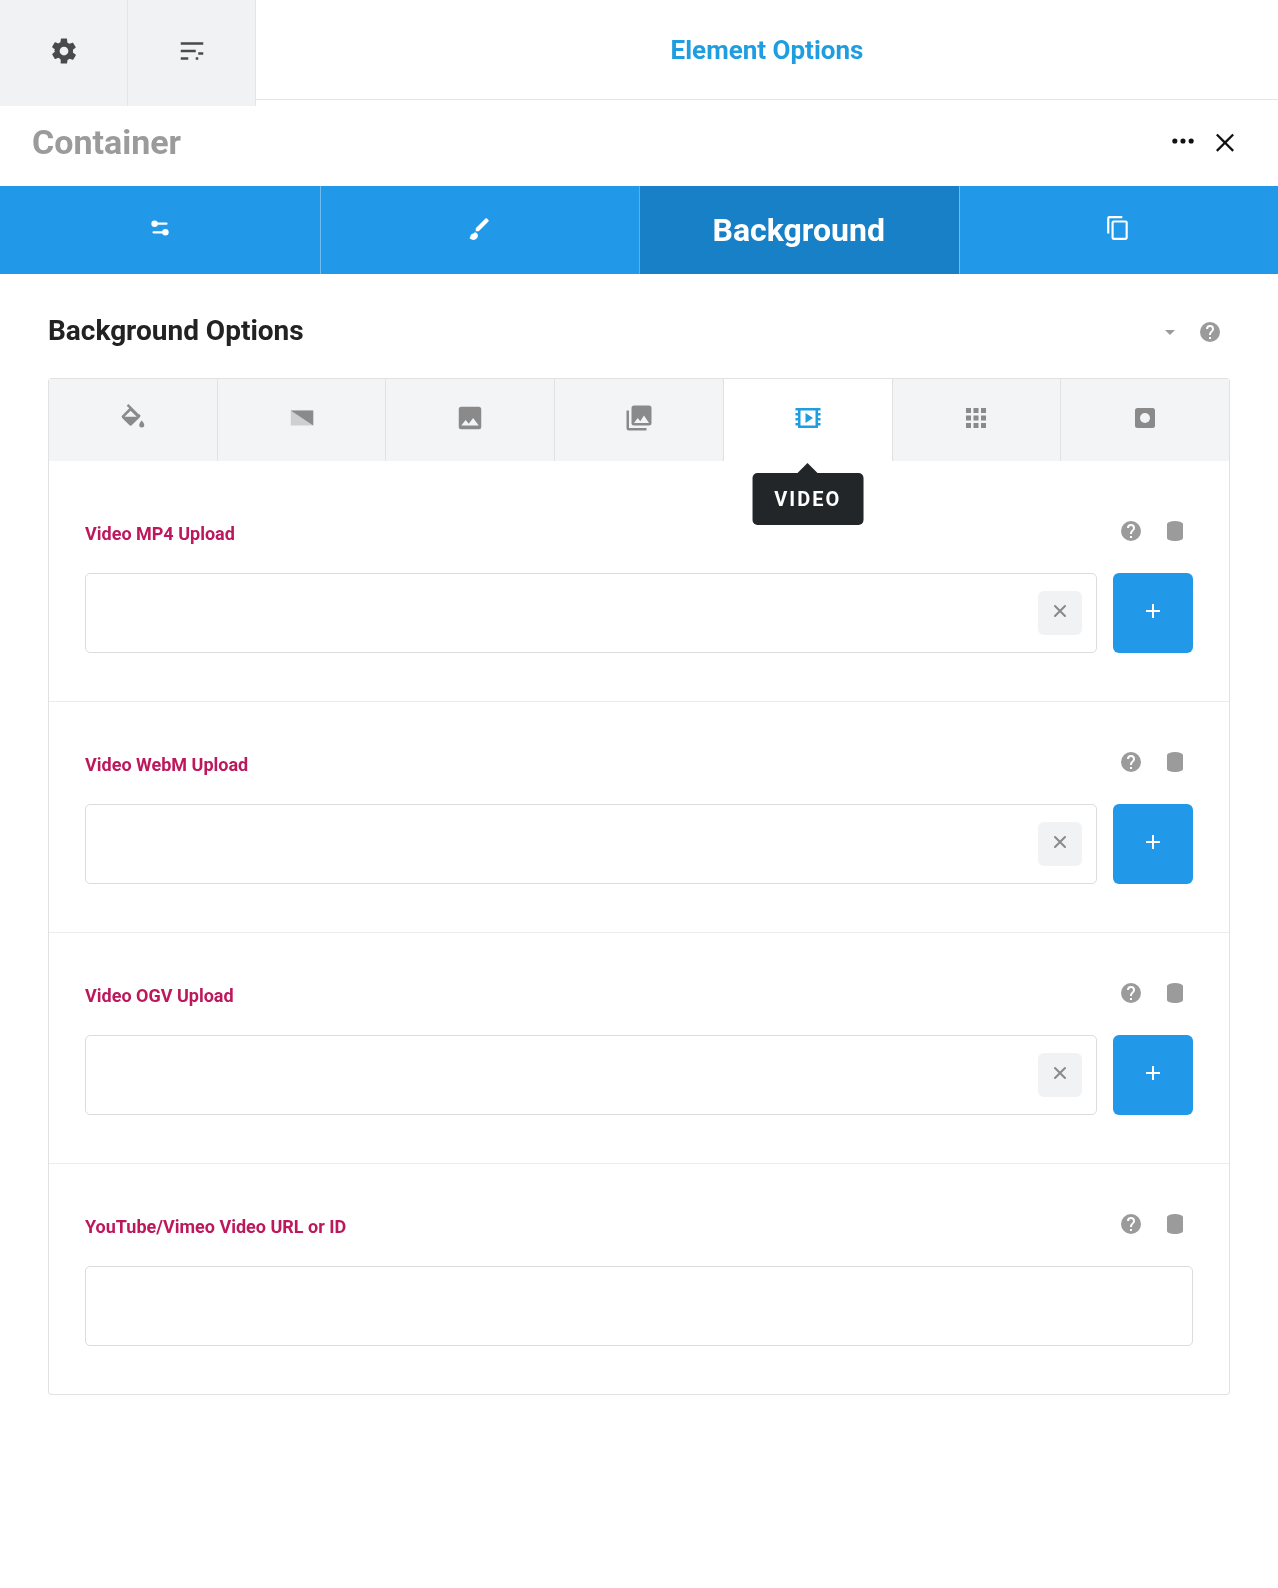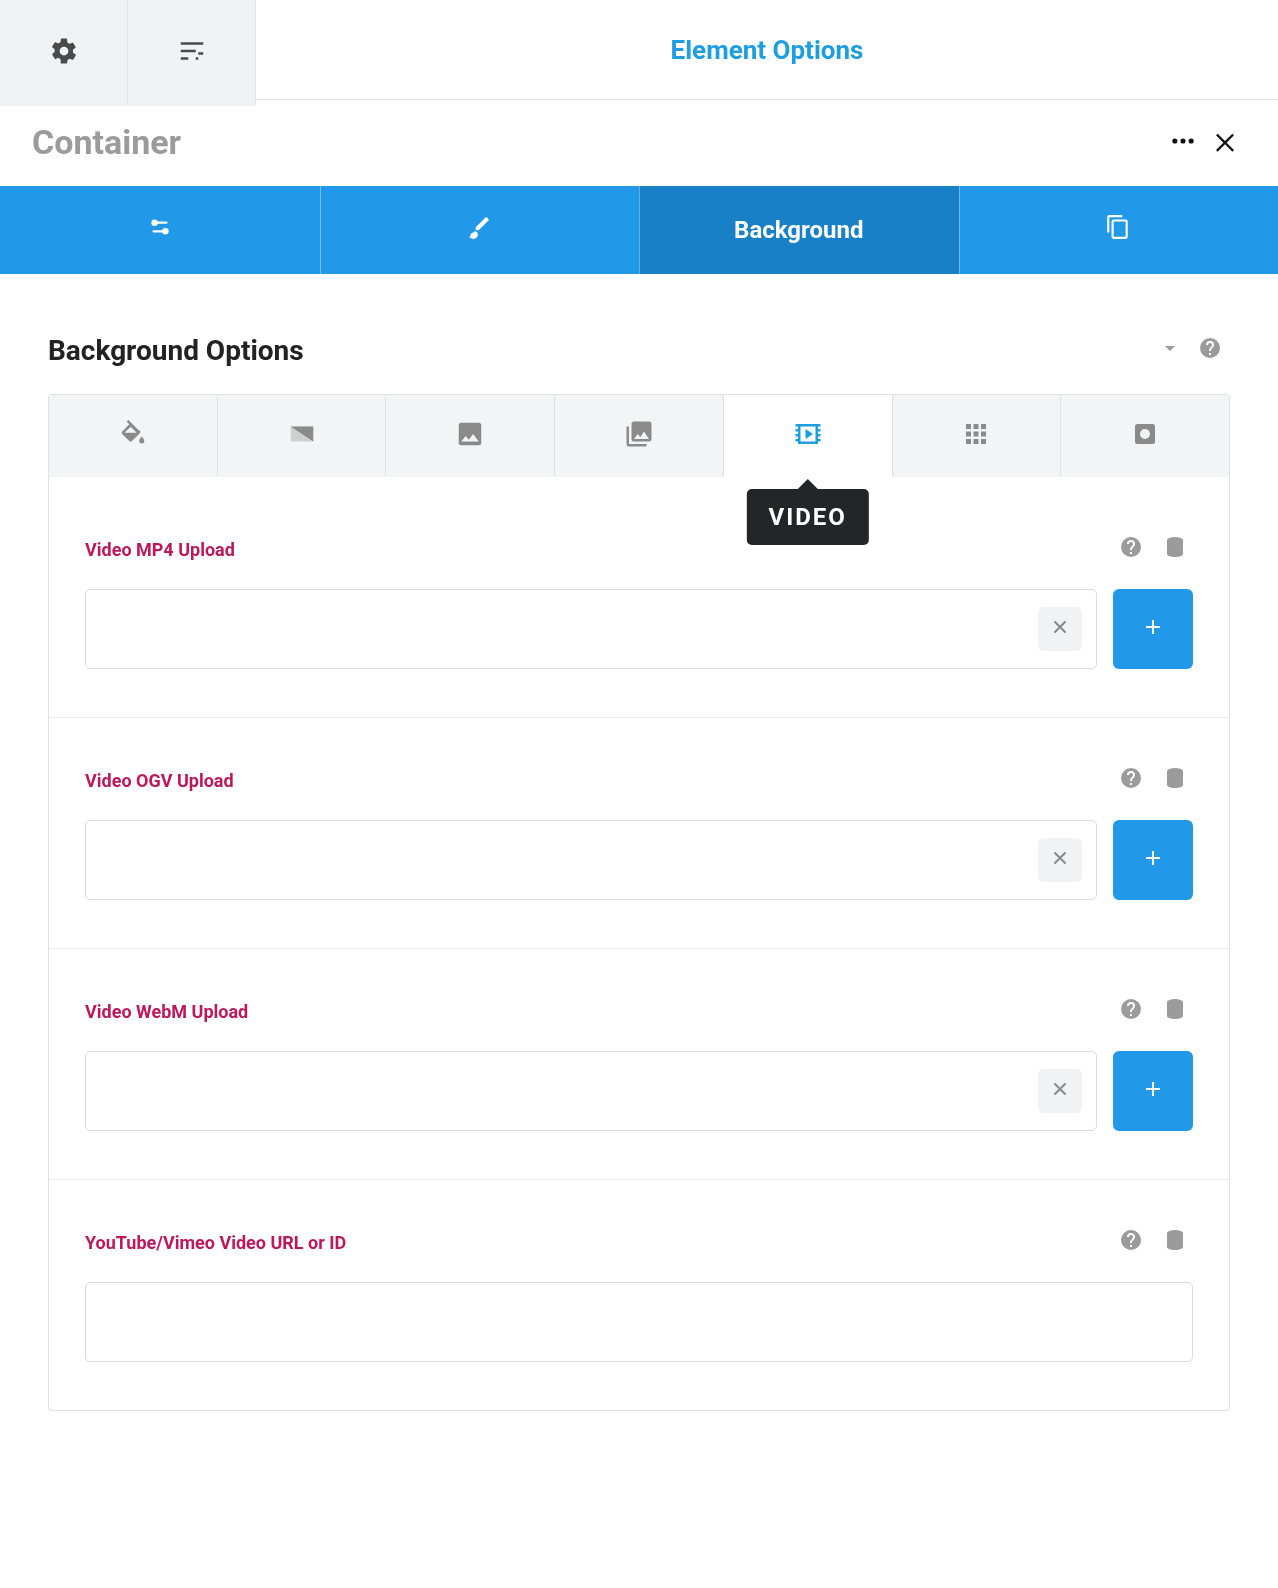--- a/index.html
+++ b/index.html
@@ -67,42 +67,42 @@
     display: flex;
     height: 88px;
   }
   .blue-tab {
     flex: 1;
     background: #2199e8;
     display: flex;
     align-items: center;
     justify-content: center;
     color: #fff;
-    font-size: 24px;
+    font-size: 32px;
     font-weight: 700;
     cursor: pointer;
     position: relative;
   }
   .blue-tab + .blue-tab::before {
     content: "";
     position: absolute;
     left: 0; top: 0; bottom: 0;
     width: 1px;
     background: rgba(255,255,255,0.35);
   }
   .blue-tab.active {
     background: #1780c7;
   }
   .blue-tab svg { width: 26px; height: 26px; fill: #fff; }
 
   
   .section-hdr {
     display: flex;
-    align-items: center;
-    padding: 56px 48px 24px 48px;
+    align-items: flex-start;
+    padding: 40px 48px 24px 48px;
   }
   .section-hdr .section-title {
     font-size: 28px;
     font-weight: 700;
     color: #222;
     flex: 1;
   }
   .section-hdr .sec-icon {
     width: 40px; height: 40px;
     display: flex; align-items: center; justify-content: center;
@@ -145,21 +145,21 @@
 
   
   .tooltip {
     position: absolute;
     top: 100%;
     left: 50%;
     transform: translateX(-50%);
     margin-top: 12px;
     background: #232629;
     color: #fff;
-    font-size: 24px;
+    font-size: 20px;
     font-weight: 700;
     letter-spacing: 2px;
     padding: 14px 22px;
     border-radius: 5px;
     white-space: nowrap;
   }
   .tooltip::before {
     content: "";
     position: absolute;
     top: -10px;
@@ -444,21 +444,21 @@
               <path d="M11 5h2v14h-2z"></path>
               <path d="M5 11h14v2H5z"></path>
             </svg>
         </span>
       </div>
     </div>
   </div>
 
   <div class="field-group">
     <div class="field-head">
-      <div class="field-label">Video OGV Upload</div>
+      <div class="field-label">Video WebM Upload</div>
       <div class="meta-icon">
         <span>
           <svg viewBox="0 0 24 24">
               <path d="M12 2a10 10 0 1 0 0 20 10 10 0 0 0 0-20zm1 17h-2v-2h2v2zm2.07-7.75-.9.92C13.45 12.9 13 13.5 13 15h-2v-.5c0-1.1.45-2.1 1.17-2.83l1.24-1.26A1.98 1.98 0 0 0 12 7a2 2 0 0 0-2 2H8a4 4 0 0 1 8 0c0 .88-.36 1.68-.93 2.25z"></path>
             </svg>
         </span>
       </div>
       <div class="meta-icon">
         <span>
           <svg viewBox="0 0 24 24">
@@ -487,21 +487,21 @@
               <path d="M11 5h2v14h-2z"></path>
               <path d="M5 11h14v2H5z"></path>
             </svg>
         </span>
       </div>
     </div>
   </div>
 
   <div class="field-group">
     <div class="field-head">
-      <div class="field-label">Video WebM Upload</div>
+      <div class="field-label">Video OGV Upload</div>
       <div class="meta-icon">
         <span>
           <svg viewBox="0 0 24 24">
               <path d="M12 2a10 10 0 1 0 0 20 10 10 0 0 0 0-20zm1 17h-2v-2h2v2zm2.07-7.75-.9.92C13.45 12.9 13 13.5 13 15h-2v-.5c0-1.1.45-2.1 1.17-2.83l1.24-1.26A1.98 1.98 0 0 0 12 7a2 2 0 0 0-2 2H8a4 4 0 0 1 8 0c0 .88-.36 1.68-.93 2.25z"></path>
             </svg>
         </span>
       </div>
       <div class="meta-icon">
         <span>
           <svg viewBox="0 0 24 24">

